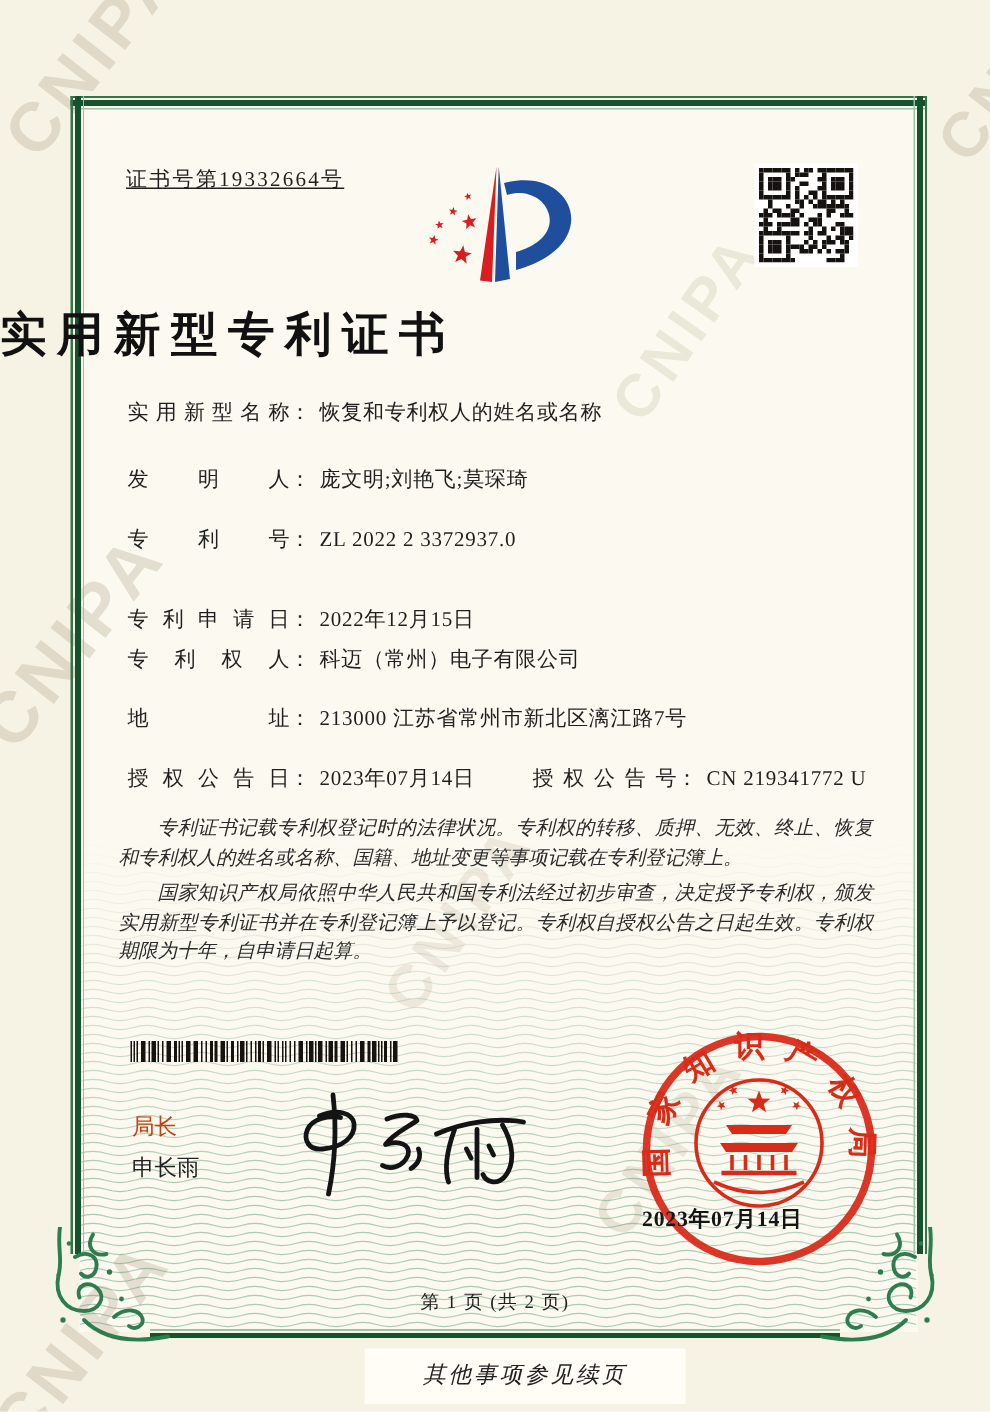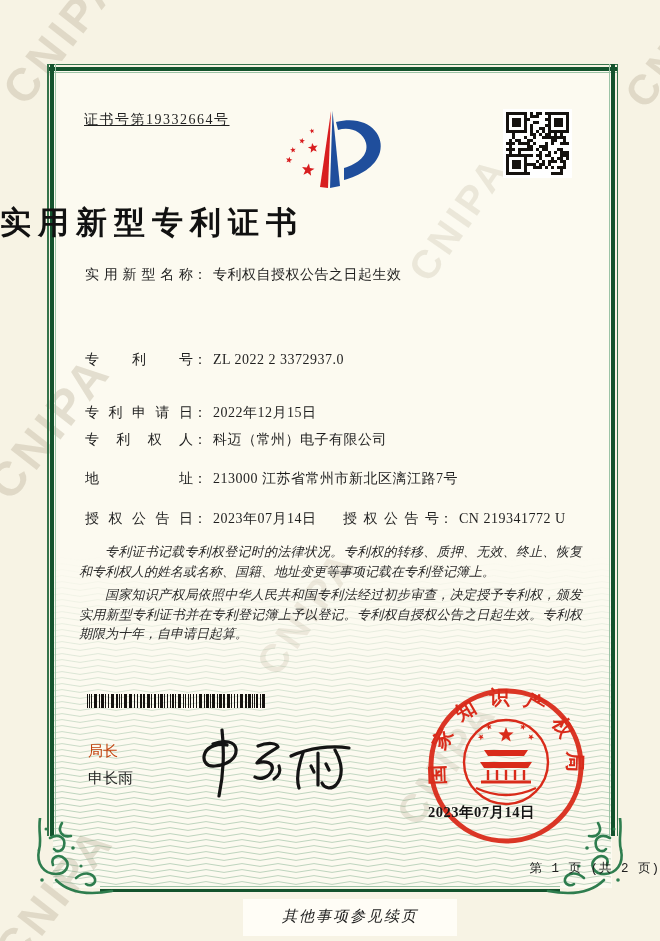--- a/index.html
+++ b/index.html
@@ -54,40 +54,40 @@
   .qr-box svg{display:block;margin:3px;}
   .title{position:absolute;z-index:3;left:0;right:0;top:202px;text-align:left;
     font-size:31px;font-weight:700;letter-spacing:7px;color:#111;}
 
   
   .row{position:absolute;z-index:3;left:85px;width:520px;font-size:14px;white-space:nowrap;}
   .row-label{display:inline-block;width:108px;text-align:justify;text-align-last:justify;vertical-align:bottom;}
   .row-colon{display:inline-block;width:14px;}
   .row-value{padding-left:6px;letter-spacing:0.5px;}
   .grant-no{position:absolute;left:258px;top:0;}
-  .grant-no .row-label{width:96px;}
+  .grant-no .row-label{width:96px;margin-left:12px;}
 
   
   .body-text{position:absolute;z-index:3;left:79px;top:542px;width:503px;
     font-style:italic;font-size:13px;line-height:19.5px;text-align:justify;color:#2a2a2a;}
   .body-text p{margin:0 0 4px 0;text-indent:2em;}
 
   
   .barcode{position:absolute;z-index:3;left:87px;top:694px;width:178px;height:14px;}
   .sig-title{position:absolute;z-index:3;left:88px;top:742px;font-size:15px;
     font-family:"Liberation Sans","DejaVu Sans",sans-serif;color:#c2410c;}
   .sig-name{position:absolute;z-index:3;left:88px;top:769px;font-size:15px;
     font-family:"Liberation Sans","DejaVu Sans",sans-serif;color:#222;}
   .signature{position:absolute;z-index:3;left:183px;top:726px;width:172px;height:84px;}
 
   .seal{position:absolute;z-index:4;left:426px;top:686px;width:160px;height:166px;}
   .seal-date{position:absolute;left:2px;top:117px;width:150px;font-size:14.5px;font-weight:700;
     letter-spacing:0.5px;color:#151515;}
 
-  .page-num{position:absolute;z-index:3;left:0;right:0;top:860px;text-align:right;font-size:12.5px;letter-spacing:1px;font-family:Liberation Mono, monospace;}
+  .page-num{position:absolute;z-index:3;left:0;right:0;top:860px;text-align:center;font-size:12.5px;letter-spacing:1px;}
   .note-box{position:absolute;z-index:3;left:243px;top:899px;width:214px;height:37px;background:#fffdf6;
     text-align:center;}
   .note-box span{display:inline-block;margin-top:8px;font-style:italic;font-size:15px;letter-spacing:2px;color:#222;}
 </style>
 </head>
 <body>
 
 <div class="page">
 
   <div class="inner-bg"></div>
@@ -442,21 +442,24 @@
         <rect x="45" y="60" width="3" height="3" fill="#15120f"></rect>
         <rect x="48" y="60" width="3" height="3" fill="#15120f"></rect>
         <rect x="51" y="60" width="3" height="3" fill="#15120f"></rect>
         <rect x="54" y="60" width="3" height="3" fill="#15120f"></rect>
       </svg>
   </div>
 
   <div class="title">实用新型专利证书</div>
 
   <div class="row" style="top:266px">
-    <span class="row-label">实用新型名称</span><span class="row-colon">：</span><span class="row-value">专利权自授权公告之日起生效</span>
+    <span class="row-label">实用新型名称</span><span class="row-colon">：</span><span class="row-value">恢复和专利权人的姓名或名称</span>
+  </div>
+  <div class="row" style="top:311px">
+    <span class="row-label">发明人</span><span class="row-colon">：</span><span class="row-value">庞文明;刘艳飞;莫琛琦</span>
   </div>
   <div class="row" style="top:351px">
     <span class="row-label">专利号</span><span class="row-colon">：</span><span class="row-value">ZL 2022 2 3372937.0</span>
   </div>
   <div class="row" style="top:404px">
     <span class="row-label">专利申请日</span><span class="row-colon">：</span><span class="row-value">2022年12月15日</span>
   </div>
   <div class="row" style="top:431px">
     <span class="row-label">专利权人</span><span class="row-colon">：</span><span class="row-value">科迈（常州）电子有限公司</span>
   </div>

